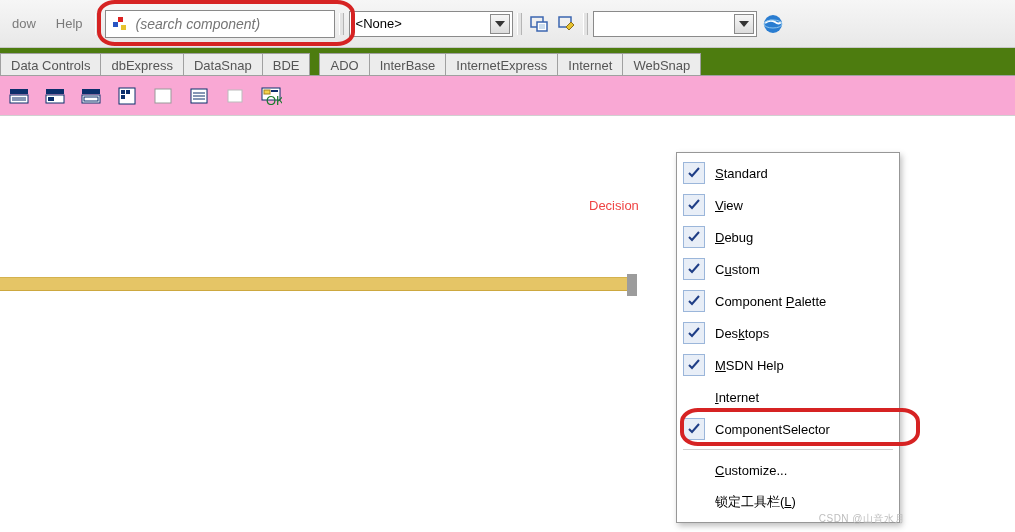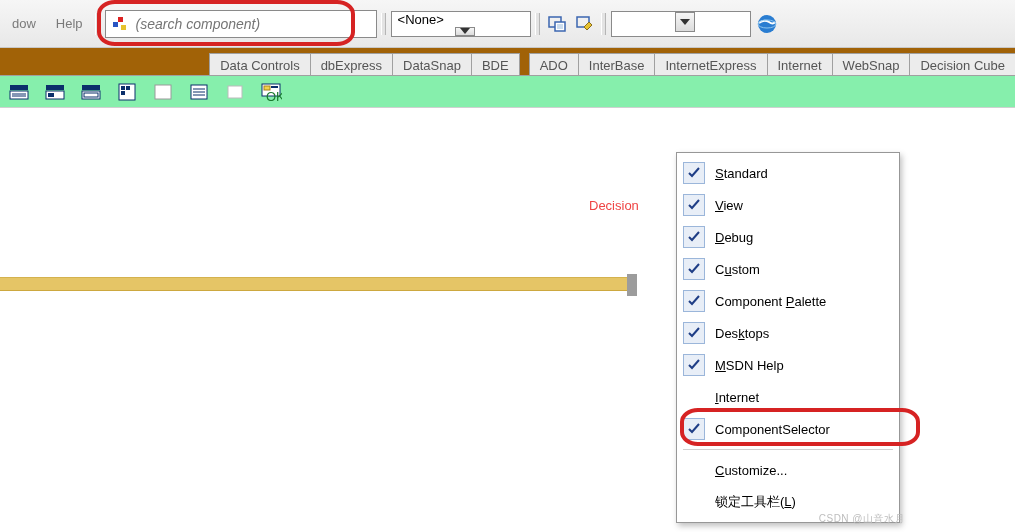--- a/index.html
+++ b/index.html
@@ -10,58 +10,56 @@
   .toolbar-top {
     display: flex; align-items: center; height: 48px;
     background: linear-gradient(#f6f6f6, #e8e8e8);
     border-bottom: 1px solid #c8c8c8; padding: 8px 4px; gap: 4px;
   }
   .menu-link { color: #7a7a7a; padding: 6px 8px; cursor: default; }
   .tb-sep { width: 6px; height: 100%; display:flex; align-items:center; }
   .tb-sep::before { content:""; width:3px; height:22px; background:#e3e3e3; border-left:1px solid #fff; border-right:1px solid #b5b5b5; }
 
   .search-box {
-    display:flex; align-items:center; width: 272px; height: 28px;
+    display:flex; align-items:center; width: 230px; height: 28px;
     border: 1px solid #8a8a8a; background:#fff; padding: 0 6px; gap:6px;
     box-shadow: inset 1px 1px 0 #fff;
   }
   .search-box input { border:none; outline:none; width:100%; font-style:italic; font-size:14px; color:#555; background:transparent; }
   .search-icon { width:16px; height:16px; flex:none; }
 
   .combo {
     display:flex; align-items:center; height:26px; border:1px solid #8a8a8a; background:#fff;
     padding: 0 2px 0 6px;
-    flex-direction: column;
   }
   .combo .combo-val { min-width: 130px; }
   .combo-btn {
     width:20px; height:20px; background: linear-gradient(#f6f6f6,#dcdcdc);
     border:1px solid #8a8a8a; display:flex; align-items:center; justify-content:center; margin-left:4px;
   }
   .tri-down { width:0; height:0; border-left:5px solid transparent; border-right:5px solid transparent; border-top:6px solid #333; }
 
   .icon-btn { width:24px; height:24px; display:flex; align-items:center; justify-content:center; }
   .pair-icons { display:flex; gap:4px; }
 
   
   .tab-row {
     display:flex; align-items:flex-end; height:28px;
-    background:#a16207; border-bottom:1px solid #a0a0a0; padding-left:0; gap:0;
+    background:#4d7c0f; border-bottom:1px solid #a0a0a0; padding-left:0; gap:0;
     overflow:hidden;
-    justify-content:flex-end;
   }
   .tab {
     display:flex; align-items:center; padding: 4px 10px 3px 10px;
     border:1px solid #a0a0a0; border-bottom:none; background:#ececec;
     margin-right:-1px; color:#555; white-space:nowrap; position:relative; top:1px;
   }
 
   
   .comp-row {
-    display:flex; align-items:center; height:32px; background:#86efac; gap:10px; padding-left:6px;
+    display:flex; align-items:center; height:40px; background:#f9a8d4; gap:10px; padding-left:6px;
     border-bottom:1px solid #d0d0d0;
   }
   .comp-icon { width:26px; height:26px; display:flex; align-items:center; justify-content:center; }
   .comp-icon svg { width:22px; height:22px; }
 
   
   .callout {
     position:absolute; border:4px solid #d62323; border-radius:18px/14px; pointer-events:none;
   }
 
@@ -155,21 +153,20 @@
 <div class="tab-row">
   <div class="tab">Data Controls</div>
   <div class="tab">dbExpress</div>
   <div class="tab">DataSnap</div>
   <div class="tab">BDE</div>
   <div class="tab" style="margin-left:10px">ADO</div>
   <div class="tab">InterBase</div>
   <div class="tab">InternetExpress</div>
   <div class="tab">Internet</div>
   <div class="tab">WebSnap</div>
-  <div class="tab">Decision Cube</div>
 </div>
 
 <div class="comp-row">
   <span class="comp-icon">
       <svg viewBox="0 0 22 22">
         <rect x="2" y="4" width="18" height="5" fill="#0b2f6b"></rect>
         <rect x="2" y="10" width="18" height="8" fill="#fff" stroke="#0b2f6b"></rect>
         <line x1="4" y1="13" x2="18" y2="13" stroke="#0b2f6b"></line>
         <line x1="4" y1="15" x2="18" y2="15" stroke="#0b2f6b"></line>
       </svg>

